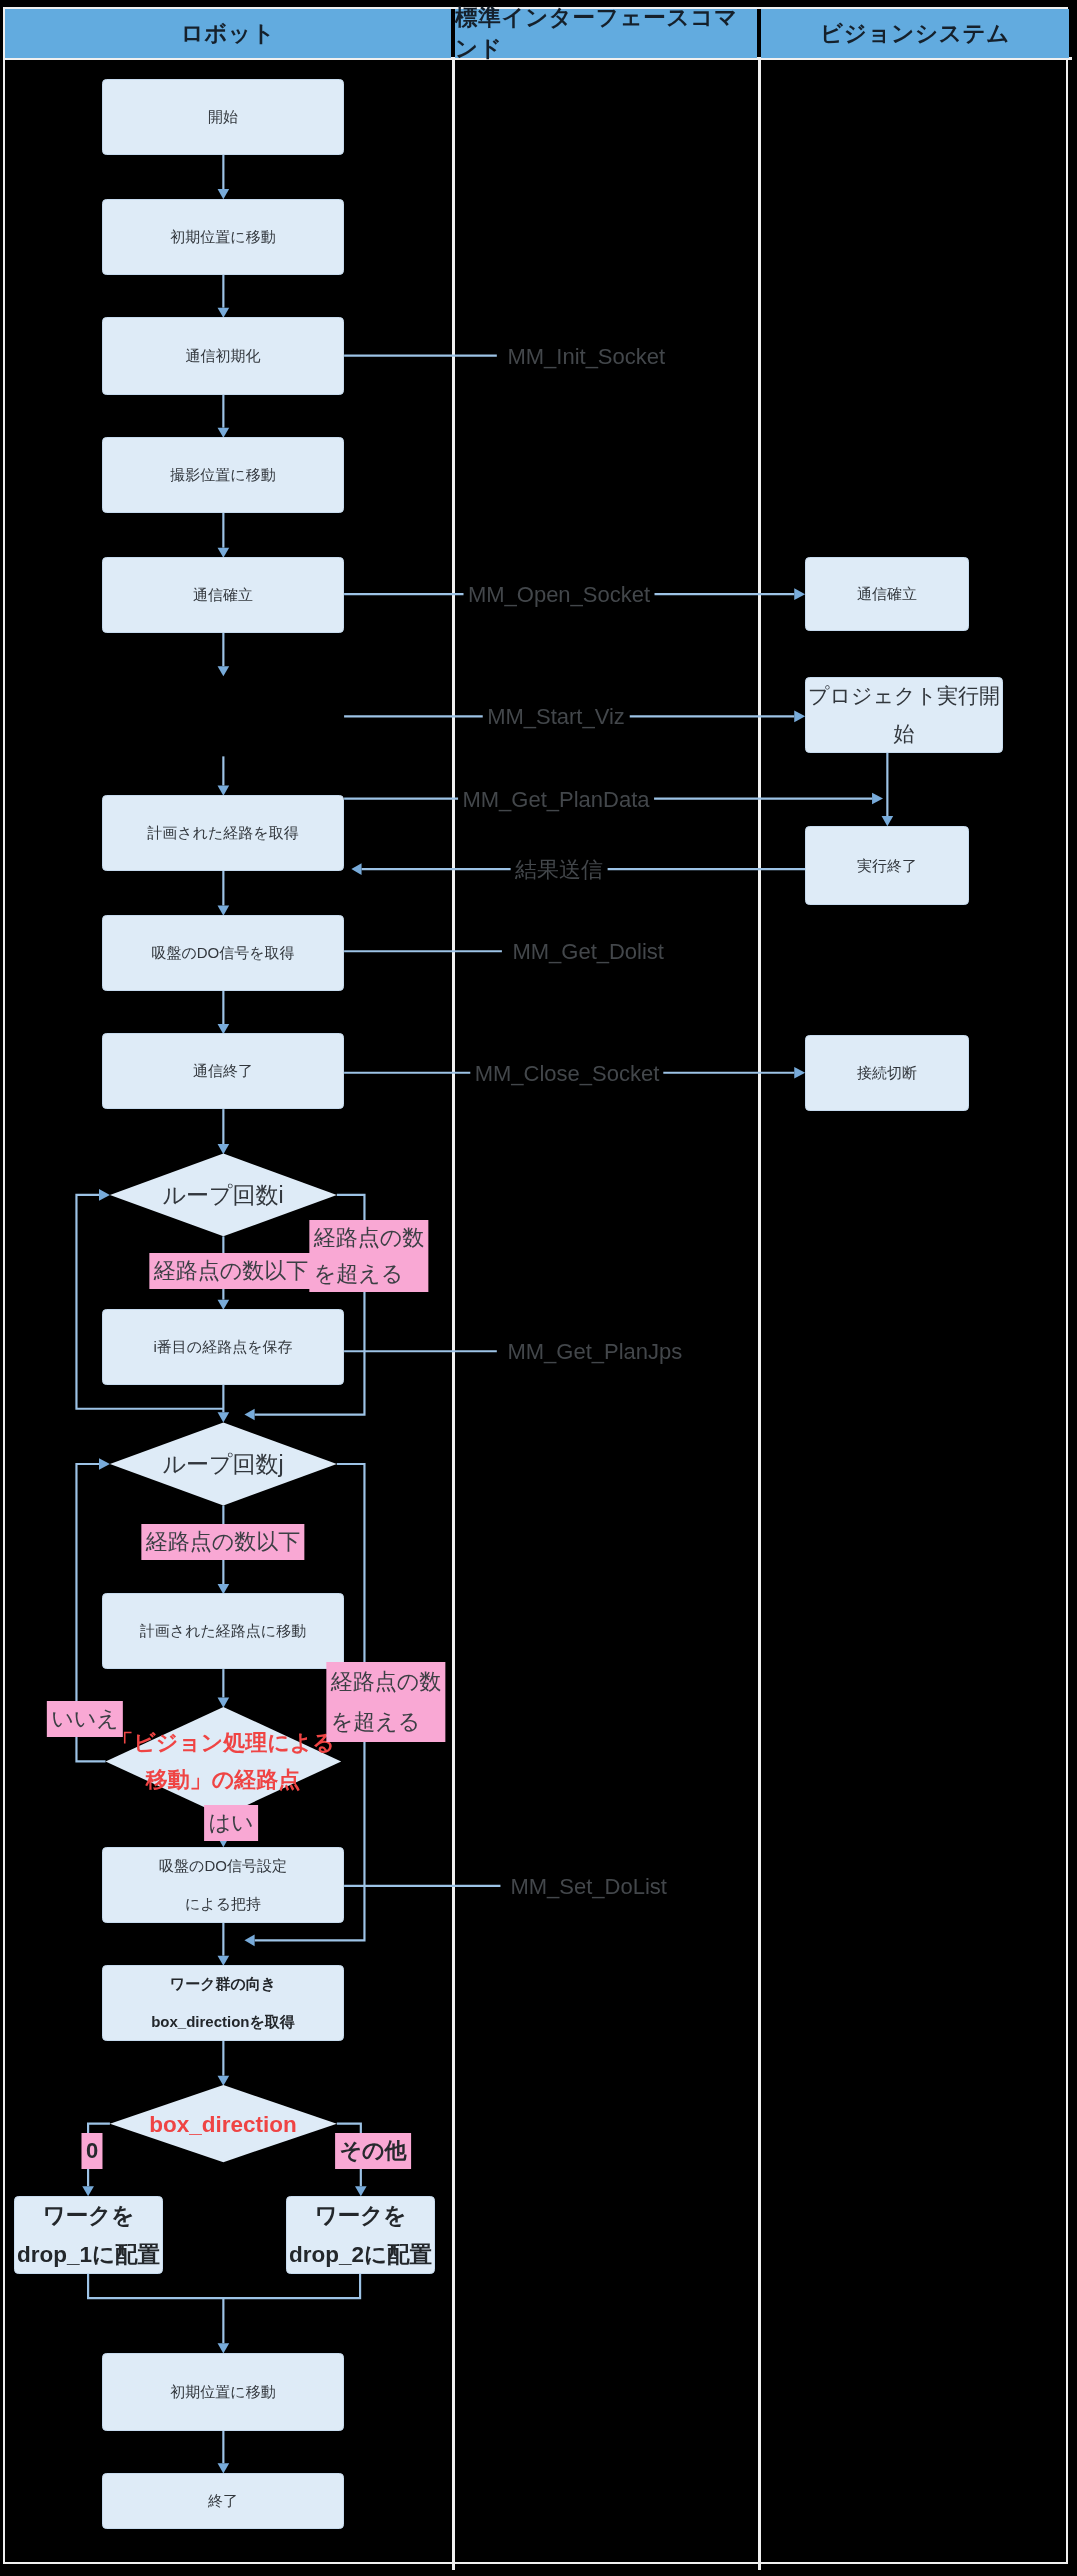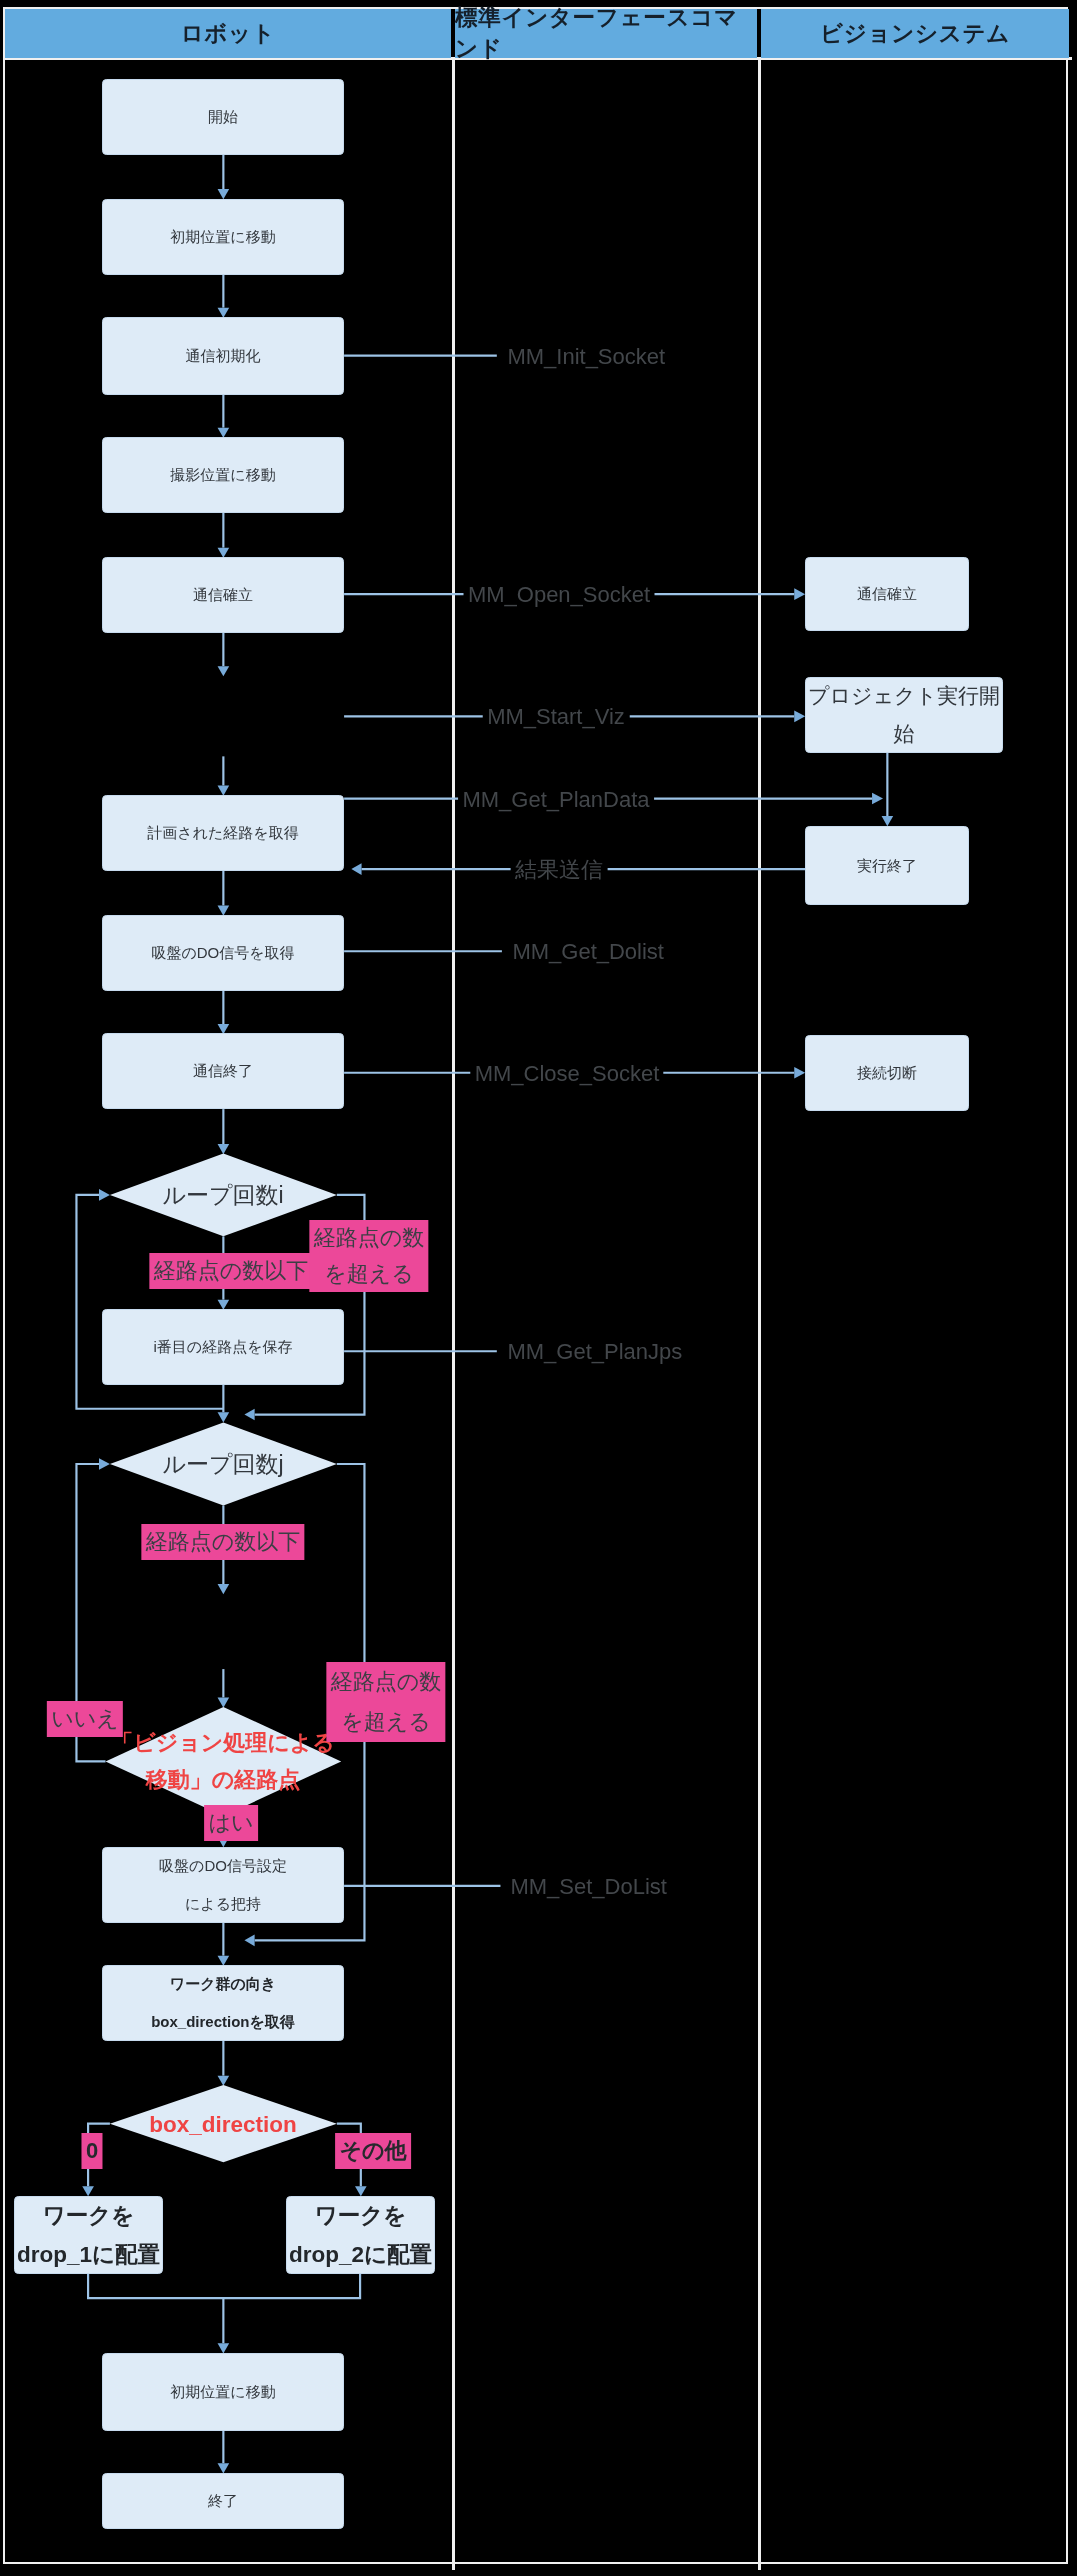--- a/index.html
+++ b/index.html
@@ -18,22 +18,22 @@
         justify-content:center;color:#32373d;font-size:15px;line-height:38px;
         text-align:center;z-index:2;}
   .node.bold{font-weight:bold;color:#23272b;}
   .dtext{position:absolute;transform:translate(-50%,-50%);color:#32373d;font-size:23px;
          line-height:37px;text-align:center;z-index:2;white-space:nowrap;}
   .dtext.bold{font-weight:bold;color:#ef4444;font-size:22.5px;}
   .lbl{position:absolute;transform:translateY(-50%);color:#43474b;font-size:22px;
        white-space:nowrap;z-index:3;background:#000;padding:1.5px 4.4px;}
   .lbl.centered{transform:translate(-50%,-50%);text-align:center;}
   .branch{position:absolute;transform:translate(-50%,-50%);color:#3b3f44;font-size:22px;
-          line-height:36px;text-align:center;white-space:nowrap;z-index:3;
-          background:#ec4899;padding:0 4.4px;}
+          line-height:36px;text-align:left;white-space:nowrap;z-index:3;
+          background:#f9a8d4;padding:0 4.4px;}
   .branch.bold{font-weight:bold;color:#26292d;}
 </style>
 </head>
 <body>
 
 <div class="canvas">
 
   <div class="frame"></div>
   <div class="vdiv" style="left:452px"></div>
   <div class="vdiv" style="left:758px"></div>
@@ -137,20 +137,21 @@
 
   <div class="node" style="left:102px;top:79px;width:242px;height:76px">開始</div>
   <div class="node" style="left:102px;top:199px;width:242px;height:76px">初期位置に移動</div>
   <div class="node" style="left:102px;top:317px;width:242px;height:78px">通信初期化</div>
   <div class="node" style="left:102px;top:437px;width:242px;height:76px">撮影位置に移動</div>
   <div class="node" style="left:102px;top:557px;width:242px;height:76px">通信確立</div>
   <div class="node" style="left:102px;top:795px;width:242px;height:76px">計画された経路を取得</div>
   <div class="node" style="left:102px;top:915px;width:242px;height:76px">吸盤のDO信号を取得</div>
   <div class="node" style="left:102px;top:1033px;width:242px;height:76px">通信終了</div>
   <div class="node" style="left:102px;top:1309px;width:242px;height:76px">i番目の経路点を保存</div>
+  <div class="node" style="left:102px;top:1593px;width:242px;height:76px">計画された経路点に移動</div>
   <div class="node" style="left:102px;top:1847px;width:242px;height:76px">
     <span>吸盤のDO信号設定</span>
     <span>による把持</span>
   </div>
   <div class="node bold" style="left:102px;top:1965px;width:242px;height:76px">
     <span>ワーク群の向き</span>
     <span>box_directionを取得</span>
   </div>
   <div class="node bold" style="left:14px;top:2196px;width:149px;height:78px;font-size:22.5px;line-height:39px">
     <span>ワークを</span>

